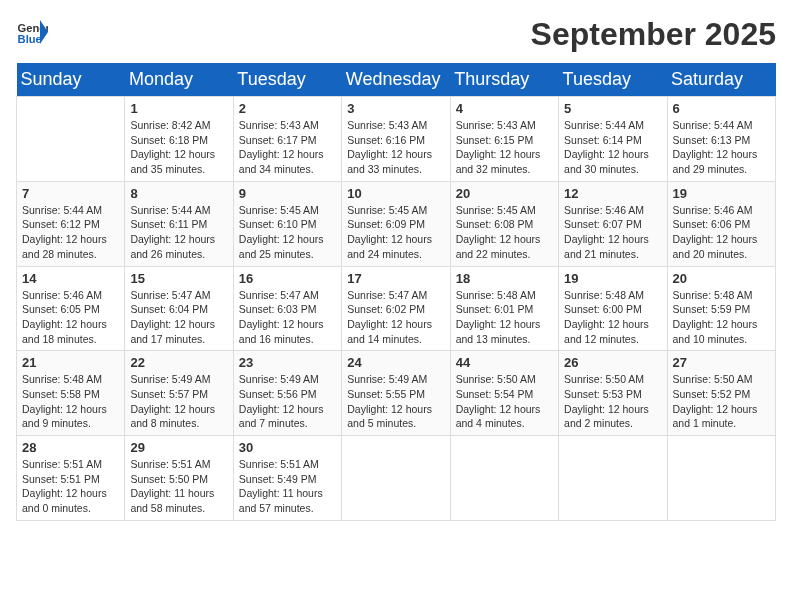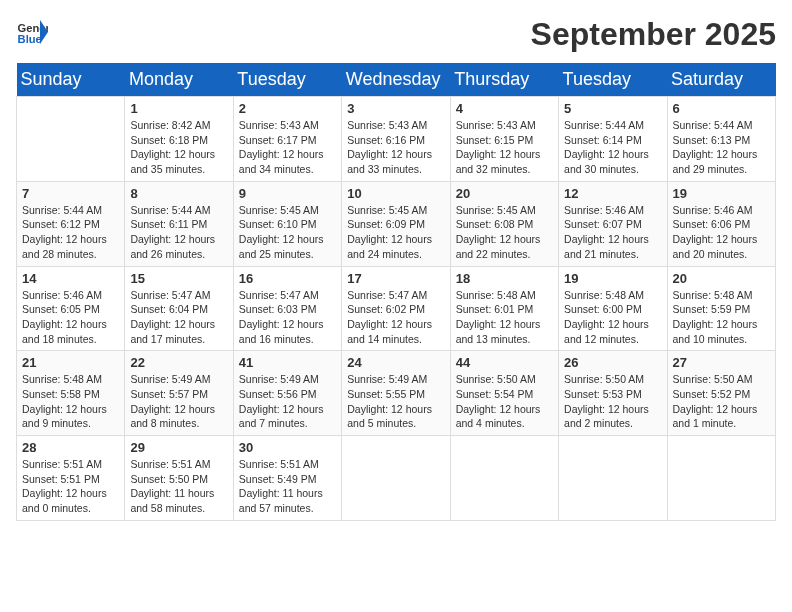--- a/index.html
+++ b/index.html
@@ -261,21 +261,21 @@
 and 9 minutes.</div>
         </td>
         <td>
           <span class="day-num">22</span>
           <div class="day-info" style="white-space: pre-line;">Sunrise: 5:49 AM
 Sunset: 5:57 PM
 Daylight: 12 hours
 and 8 minutes.</div>
         </td>
         <td>
-          <span class="day-num">41</span>
+          <span class="day-num">23</span>
           <div class="day-info" style="white-space: pre-line;">Sunrise: 5:49 AM
 Sunset: 5:56 PM
 Daylight: 12 hours
 and 7 minutes.</div>
         </td>
         <td>
           <span class="day-num">24</span>
           <div class="day-info" style="white-space: pre-line;">Sunrise: 5:49 AM
 Sunset: 5:55 PM
 Daylight: 12 hours

